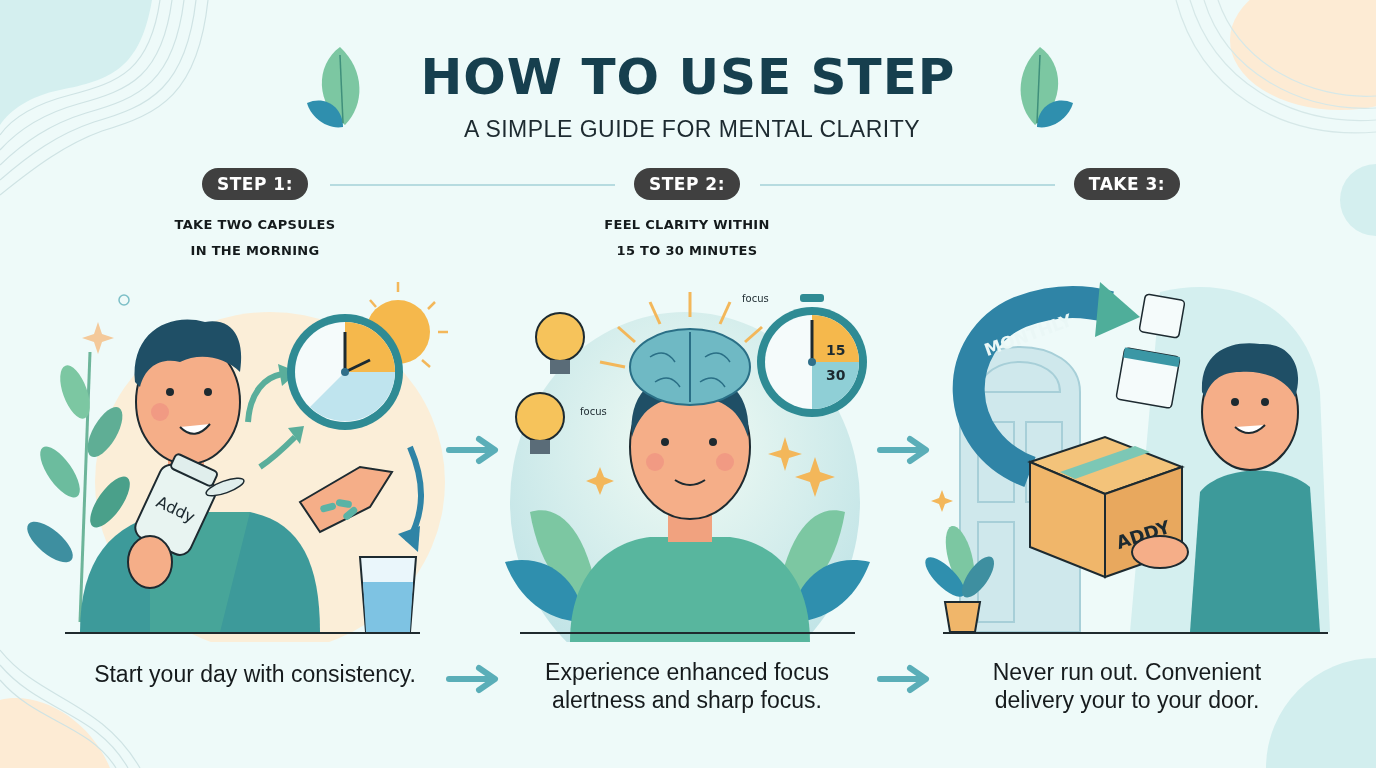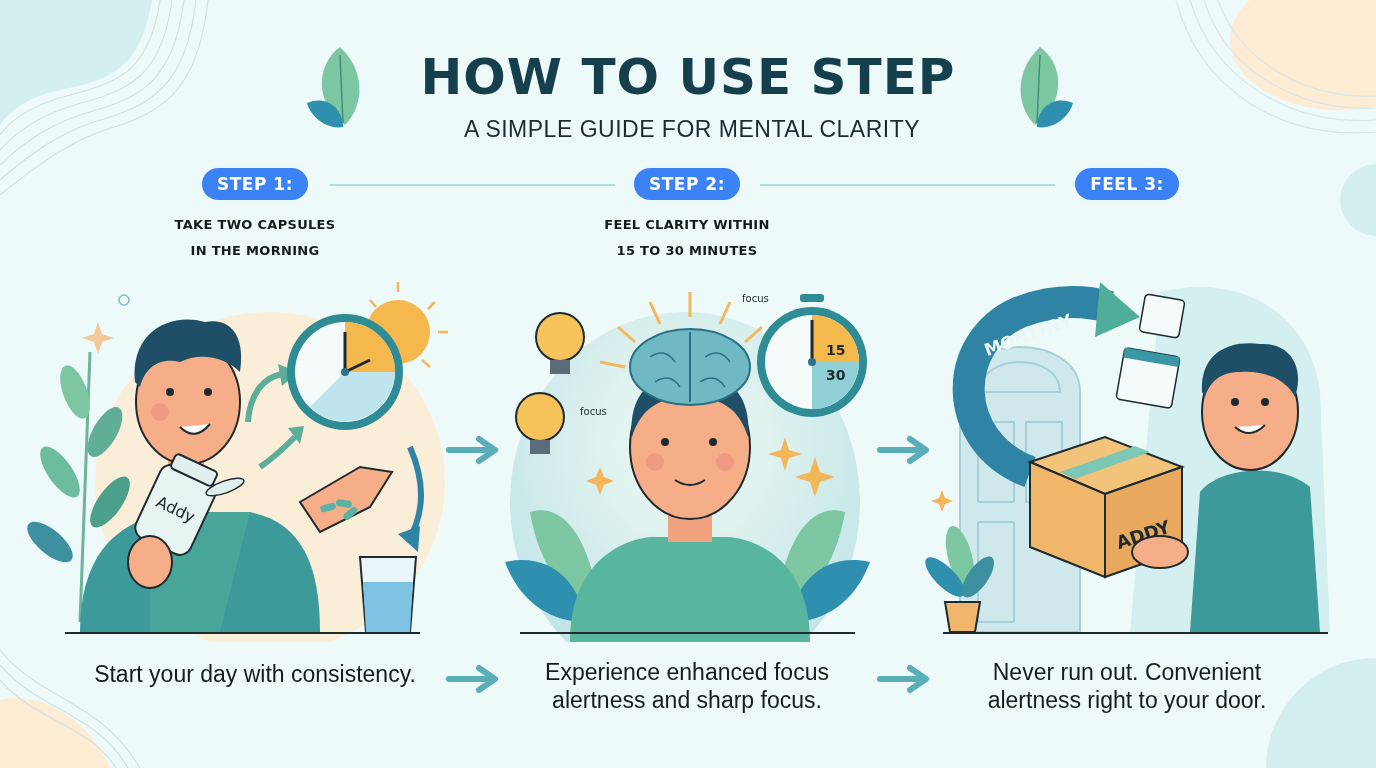--- a/index.html
+++ b/index.html
@@ -24,21 +24,21 @@
     text-align: center;
     font-family: "Liberation Sans", sans-serif;
     font-size: 23px; letter-spacing: 0.5px;
     color: #1d2a30;
   }
   .leaf { position: absolute; }
 
   .step-col { position: absolute; top: 168px; width: 400px; text-align: center; }
   .badge {
     display: inline-block;
-    background: #3b82f6;
+    background: #404040;
     color: #fff;
     font-weight: bold;
     font-size: 17px;
     padding: 6px 15px;
     border-radius: 20px;
     letter-spacing: 0.5px;
   }
   .step-heading {
     margin-top: 12px;
     font-weight: bold;
@@ -113,21 +113,21 @@
   </div>
 </div>
 <div class="step-col" style="left:487px">
   <span class="badge">STEP 2:</span>
   <div class="step-heading">
     <div>FEEL CLARITY WITHIN</div>
     <div>15 TO 30 MINUTES</div>
   </div>
 </div>
 <div class="step-col" style="left:927px">
-  <span class="badge">FEEL 3:</span>
+  <span class="badge">TAKE 3:</span>
 </div>
 
 <svg class="panel" style="left:20px" width="440" height="370" viewBox="0 0 440 370">
   <ellipse cx="250" cy="210" rx="175" ry="170" fill="#fbeed8"></ellipse>
   <g>
     <path d="M60 350 L70 80" stroke="#6db59a" stroke-width="3" fill="none"></path>
     <ellipse cx="55" cy="120" rx="12" ry="28" fill="#7cc7a2" transform="rotate(-20 55 120)"></ellipse>
     <ellipse cx="85" cy="160" rx="12" ry="28" fill="#5fae95" transform="rotate(30 85 160)"></ellipse>
     <ellipse cx="40" cy="200" rx="12" ry="30" fill="#6cbc9e" transform="rotate(-35 40 200)"></ellipse>
     <ellipse cx="90" cy="230" rx="12" ry="30" fill="#4aa08a" transform="rotate(35 90 230)"></ellipse>
@@ -324,14 +324,14 @@
 <div class="desc" style="left:487px">
   <div>Experience enhanced focus</div>
   <div>alertness and sharp focus.</div>
 </div>
 <svg class="arrow" style="left:876px;top:664px" width="55" height="30" viewBox="0 0 55 30">
   <path d="M4 15 H44" stroke="#5aaeb8" stroke-width="6" stroke-linecap="round"></path>
   <path d="M34 4 L50 15 L34 26" fill="none" stroke="#5aaeb8" stroke-width="6" stroke-linecap="round" stroke-linejoin="round"></path>
 </svg>
 <div class="desc" style="left:927px">
   <div>Never run out. Convenient</div>
-  <div>alertness right to your door.</div>
+  <div>delivery your to your door.</div>
 </div>
 
 </body></html>

